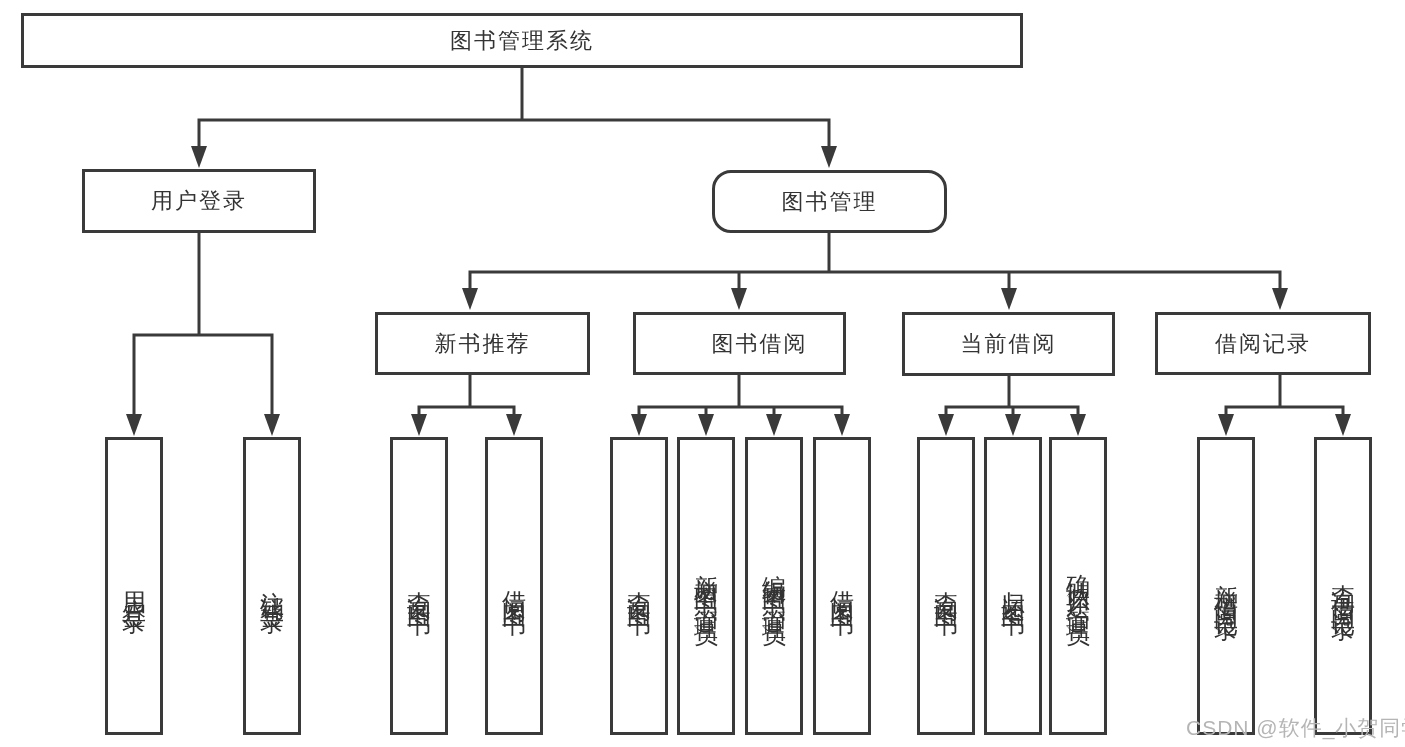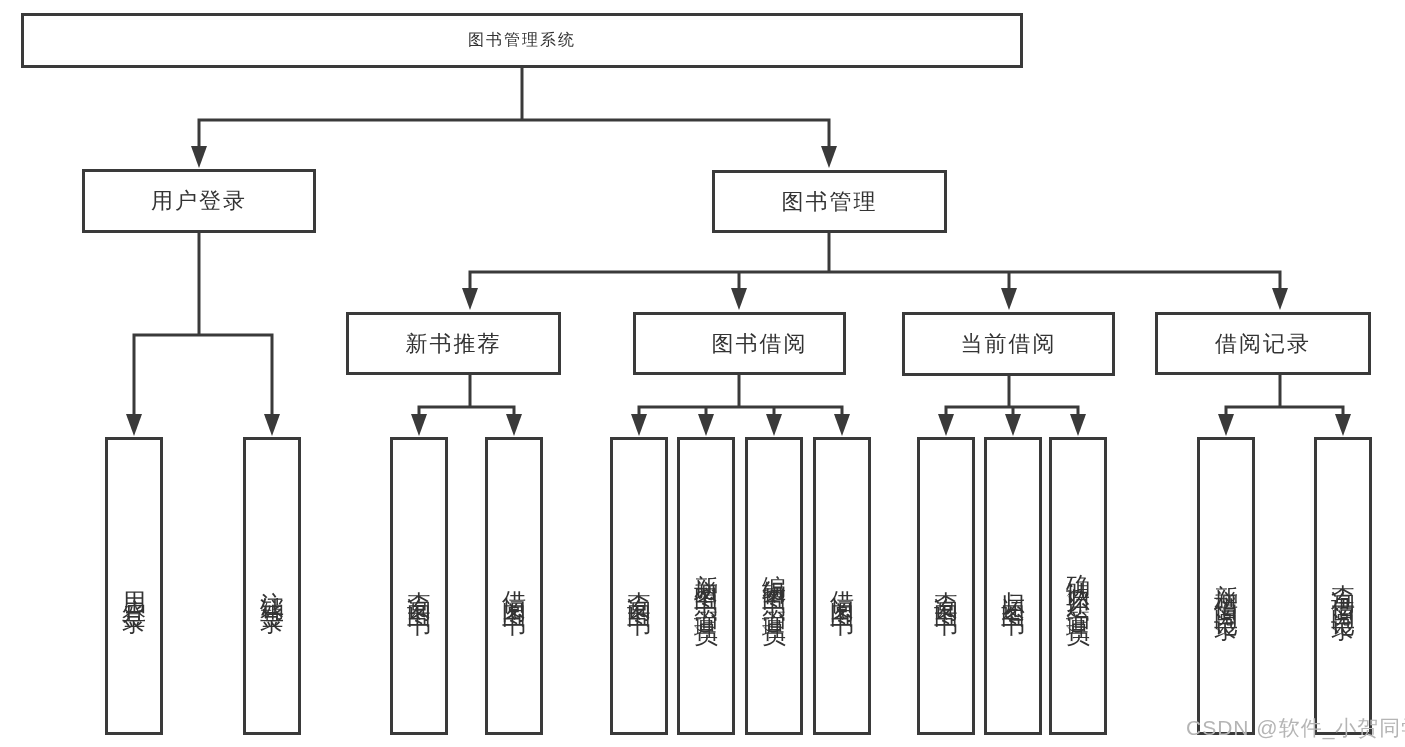--- a/index.html
+++ b/index.html
@@ -23,21 +23,21 @@
     border: 3px solid #3a3a3a;
     background: #ffffff;
     display: flex;
     align-items: center;
     justify-content: center;
     font-size: 22px;
     color: #333333;
     letter-spacing: 2px;
     white-space: nowrap;
   }
-  .root-box { font-size: 16px; }
+  .root-box { font-size: 22px; }
   .vbox {
     position: absolute;
     border: 3px solid #3a3a3a;
     background: #ffffff;
     display: flex;
     align-items: center;
     justify-content: center;
     color: #333333;
   }
   .vbox span {
@@ -115,25 +115,25 @@
     </g>
   </svg>
 
   <div class="hbox root-box" style="left:21px; top:13px; width:1002px; height:55px;">
     <span>图书管理系统</span>
   </div>
 
   <div class="hbox" style="left:82px; top:169px; width:234px; height:64px;">
     <span>用户登录</span>
   </div>
-  <div class="hbox" style="left:712px; top:170px; width:235px; height:63px;">
+  <div class="hbox" style="left:712px; top:170px; width:235px; height:63px;border-radius:19px;">
     <span>图书管理</span>
   </div>
 
-  <div class="hbox" style="left:346px; top:312px; width:215px; height:63px;">
+  <div class="hbox" style="left:375px; top:312px; width:215px; height:63px;">
     <span>新书推荐</span>
   </div>
   <div class="hbox" style="left:633px; top:312px; width:213px; height:63px;padding-left:40px;">
     <span>图书借阅</span>
   </div>
   <div class="hbox" style="left:902px; top:312px; width:213px; height:64px;">
     <span>当前借阅</span>
   </div>
   <div class="hbox" style="left:1155px; top:312px; width:216px; height:63px;">
     <span>借阅记录</span>

